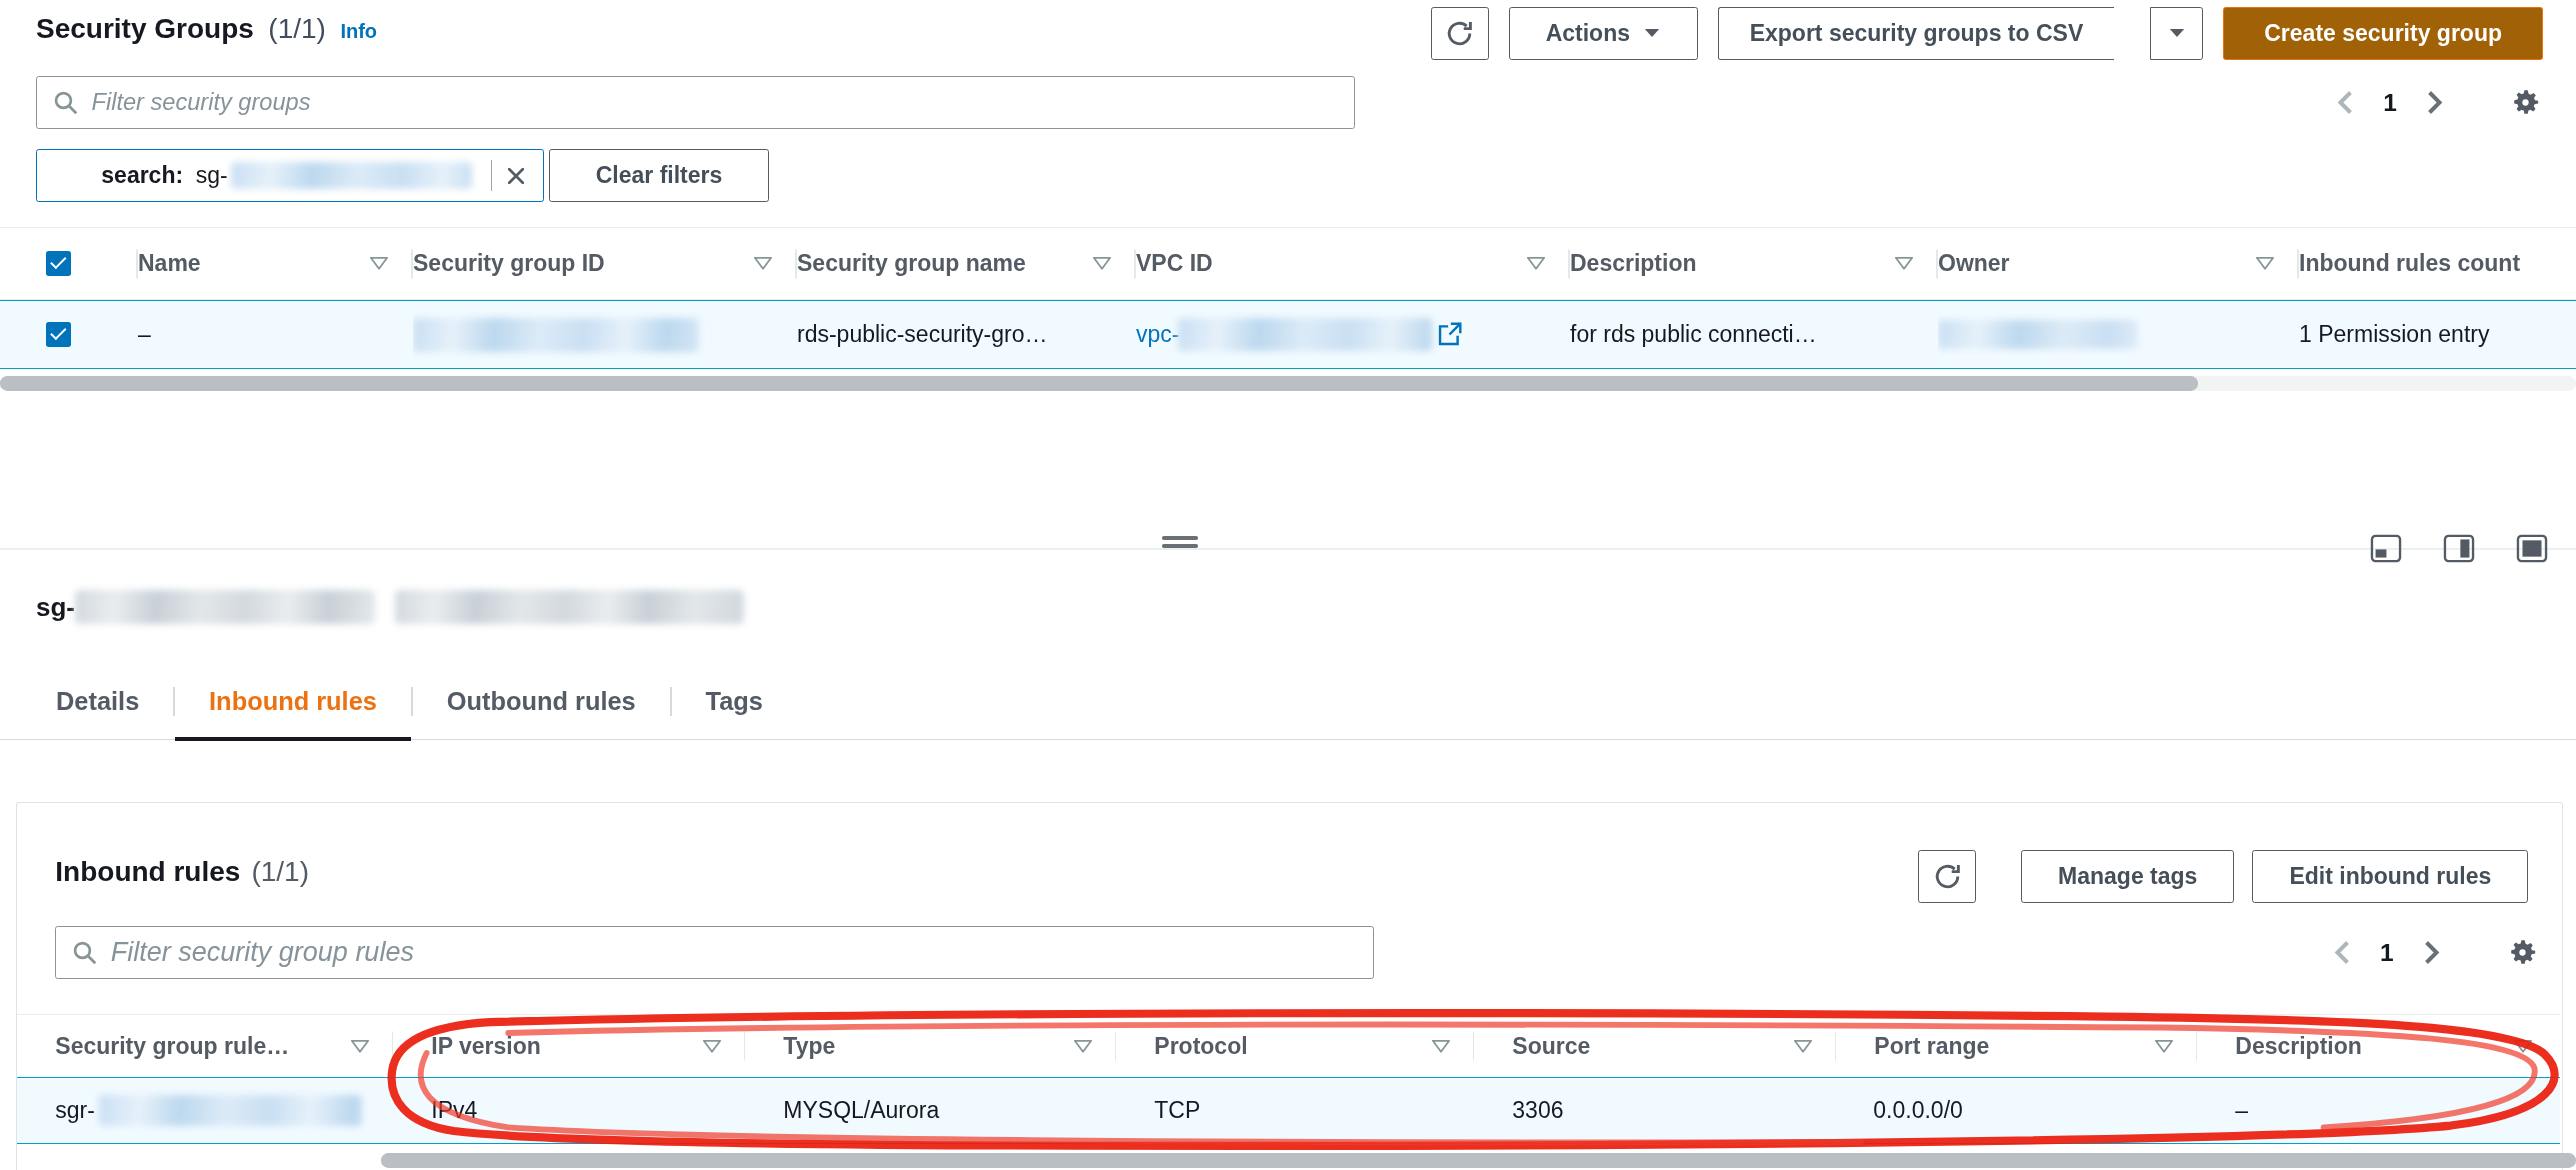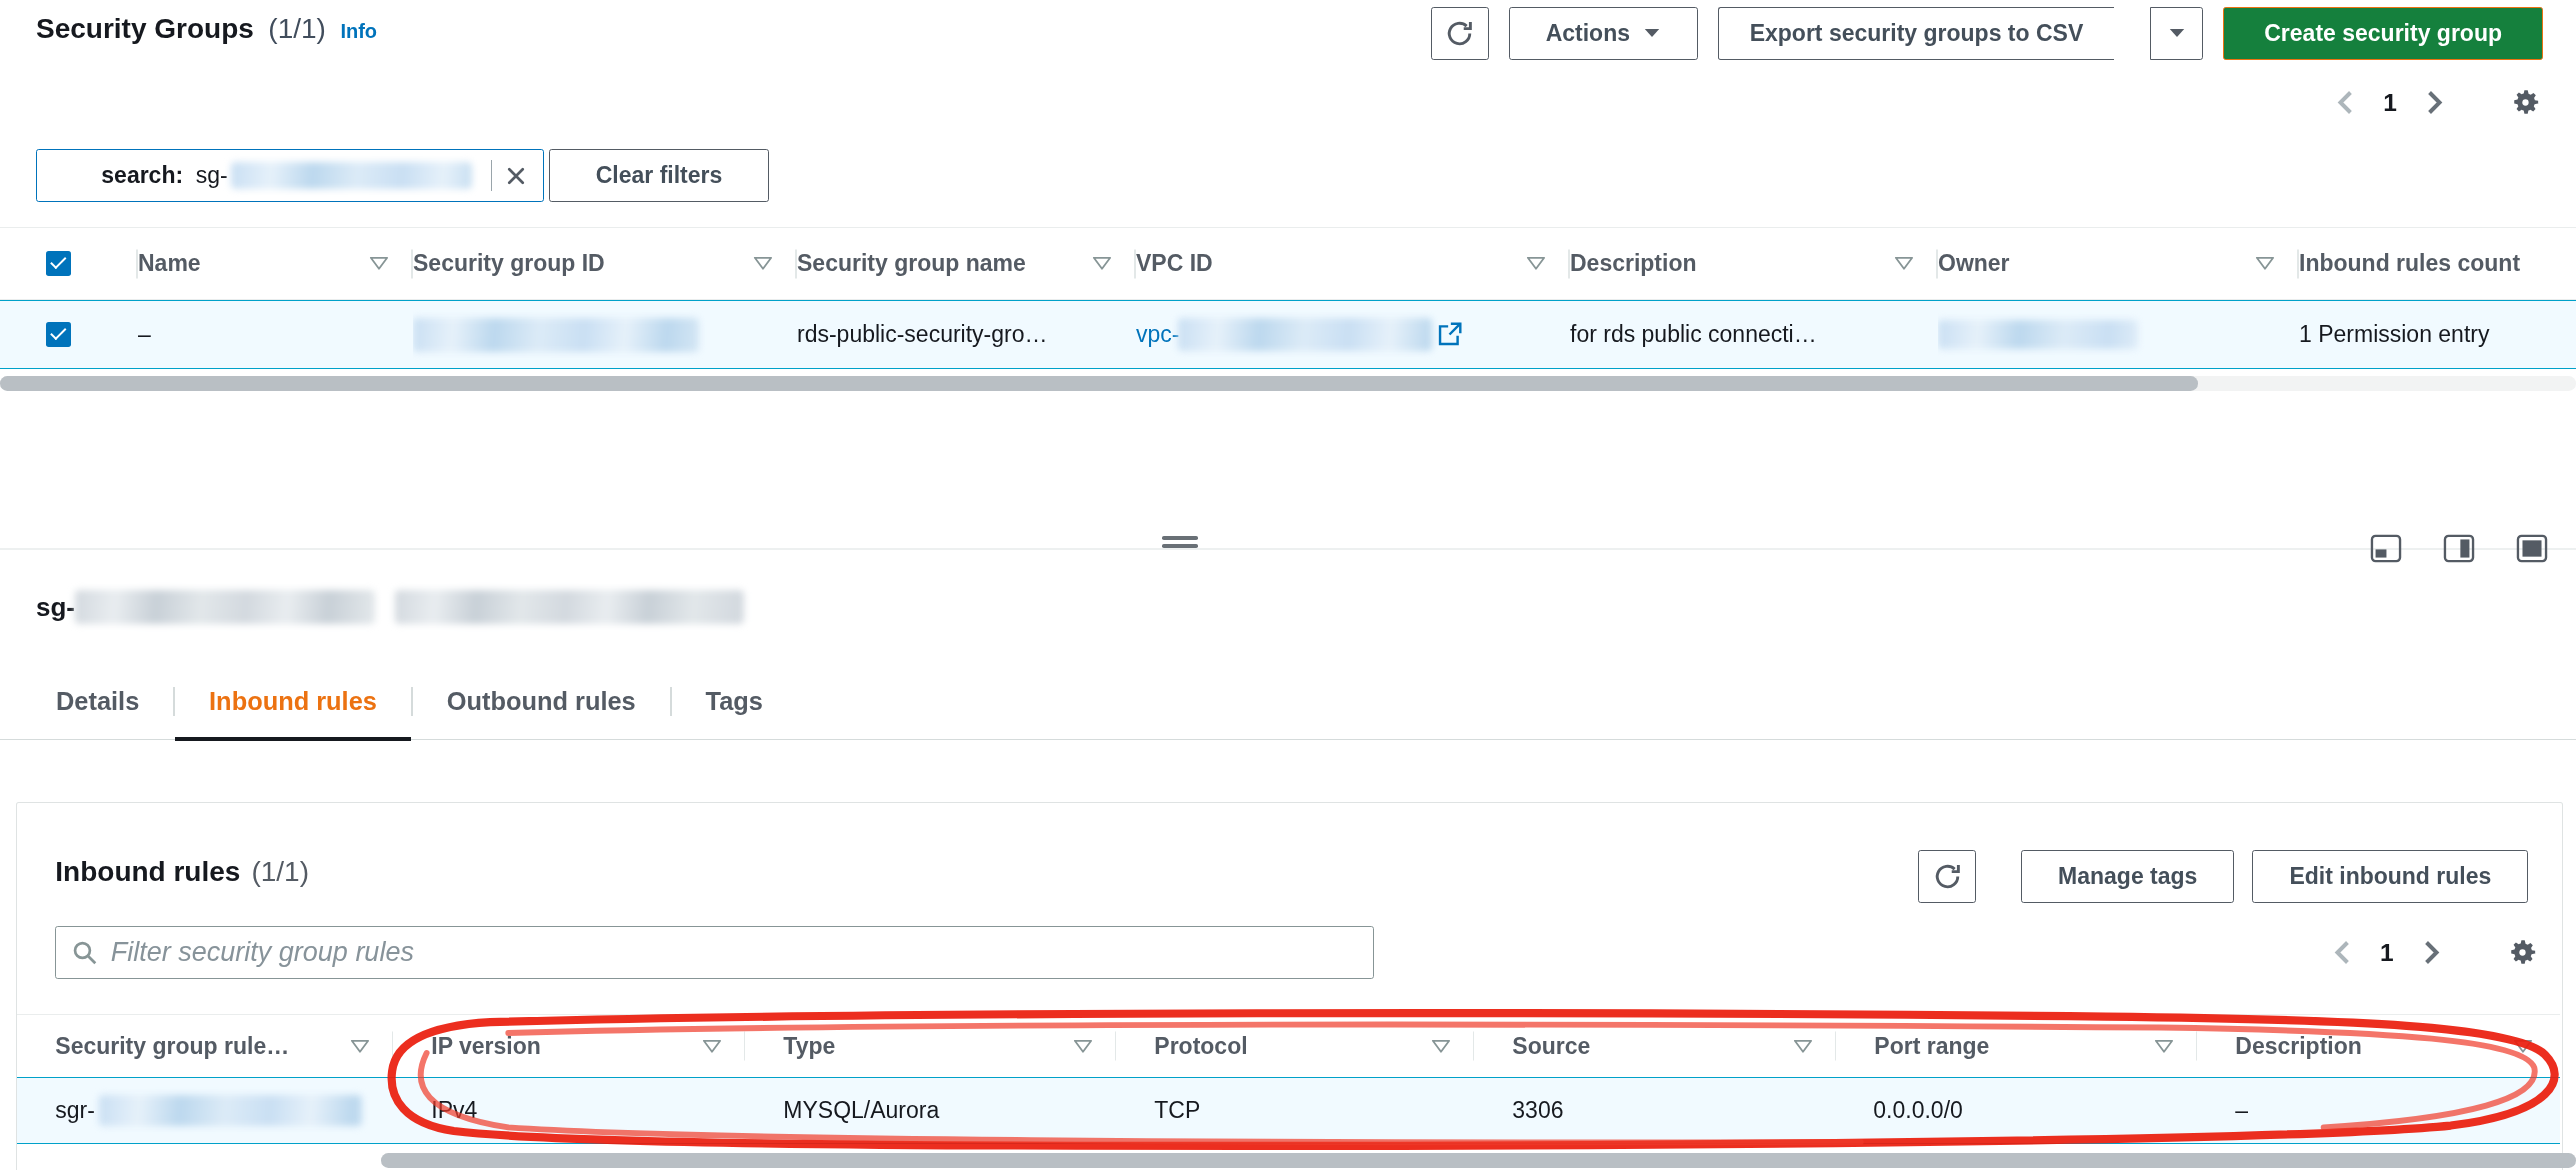--- a/index.html
+++ b/index.html
@@ -5,21 +5,21 @@
   * { box-sizing: border-box; }
   html,body { margin:0; padding:0; width:2576px; height:1171px; background:#fff; }
   body { font-family:"Liberation Sans", sans-serif; color:#16191f; }
   .page { position:relative; width:2576px; height:1171px; overflow:hidden; background:#fff;padding-left:20px; }
 
   
   .btn { display:inline-flex; align-items:center; justify-content:center; gap:12.7px;
          height:53px; padding:0 36px; background:#fff; border:1.8px solid #545b64;
          border-radius:2.7px; font:700 23px "Liberation Sans", sans-serif; color:#444f5a; cursor:pointer; white-space:nowrap; }
   .icon-btn { width:58px; padding:0; }
-  .btn-primary { background:#15803d; border-color:#ec7211; color:#fff; padding:0 40px; }
+  .btn-primary { background:#a16207; border-color:#ec7211; color:#fff; padding:0 40px; }
   .split { display:inline-flex;gap:36px; }
   .split .split-main { border-radius:2.7px 0 0 2.7px; border-right:none; padding:0 31px; }
   .split .split-caret { border-radius:0 2.7px 2.7px 0; width:53px; padding:0; }
 
   
   .page-title { position:absolute; left:36px; top:12.7px; display:flex; align-items:baseline; gap:14.5px; margin:0; }
   .page-title .t-main { font-size:28px; font-weight:700; }
   .page-title .t-count { font-size:28px; font-weight:400; color:#414d5c; }
   .info-link { font-size:20px; font-weight:700; color:#0073bb; text-decoration:none; cursor:pointer; }
   .header-actions { position:absolute; right:33px; top:7.3px; display:flex; gap:20px; align-items:center; }
@@ -142,20 +142,27 @@
         <svg width="18" height="11" viewBox="0 0 20 12">
             <path d="M2 1l8 9 8-9z" fill="#545b64"></path>
           </svg>
       </button>
     </div>
     <button class="btn btn-primary">
       <span>Create security group</span>
     </button>
   </div>
 
+  <div class="search-box">
+    <svg width="27" height="27" viewBox="0 0 20 20">
+        <circle cx="8.5" cy="8.5" r="5.5" fill="none" stroke="#879596" stroke-width="2"></circle>
+        <path d="M12.8 12.8L18 18" stroke="#879596" stroke-width="2"></path>
+      </svg>
+    <input type="text" placeholder="Filter security groups" style="">
+  </div>
   <div class="pager pager-top">
     <span class="chev">
       <svg width="22" height="29" viewBox="0 0 12 16">
           <path d="M9 2.5L3.5 8L9 13.5" fill="none" stroke="#adb6bb" stroke-width="2.2"></path>
         </svg>
     </span>
     <span class="pagenum">1</span>
     <span class="chev">
       <svg width="22" height="29" viewBox="0 0 12 16">
           <path d="M3 2.5L8.5 8L3 13.5" fill="none" stroke="#687078" stroke-width="2.2"></path>

